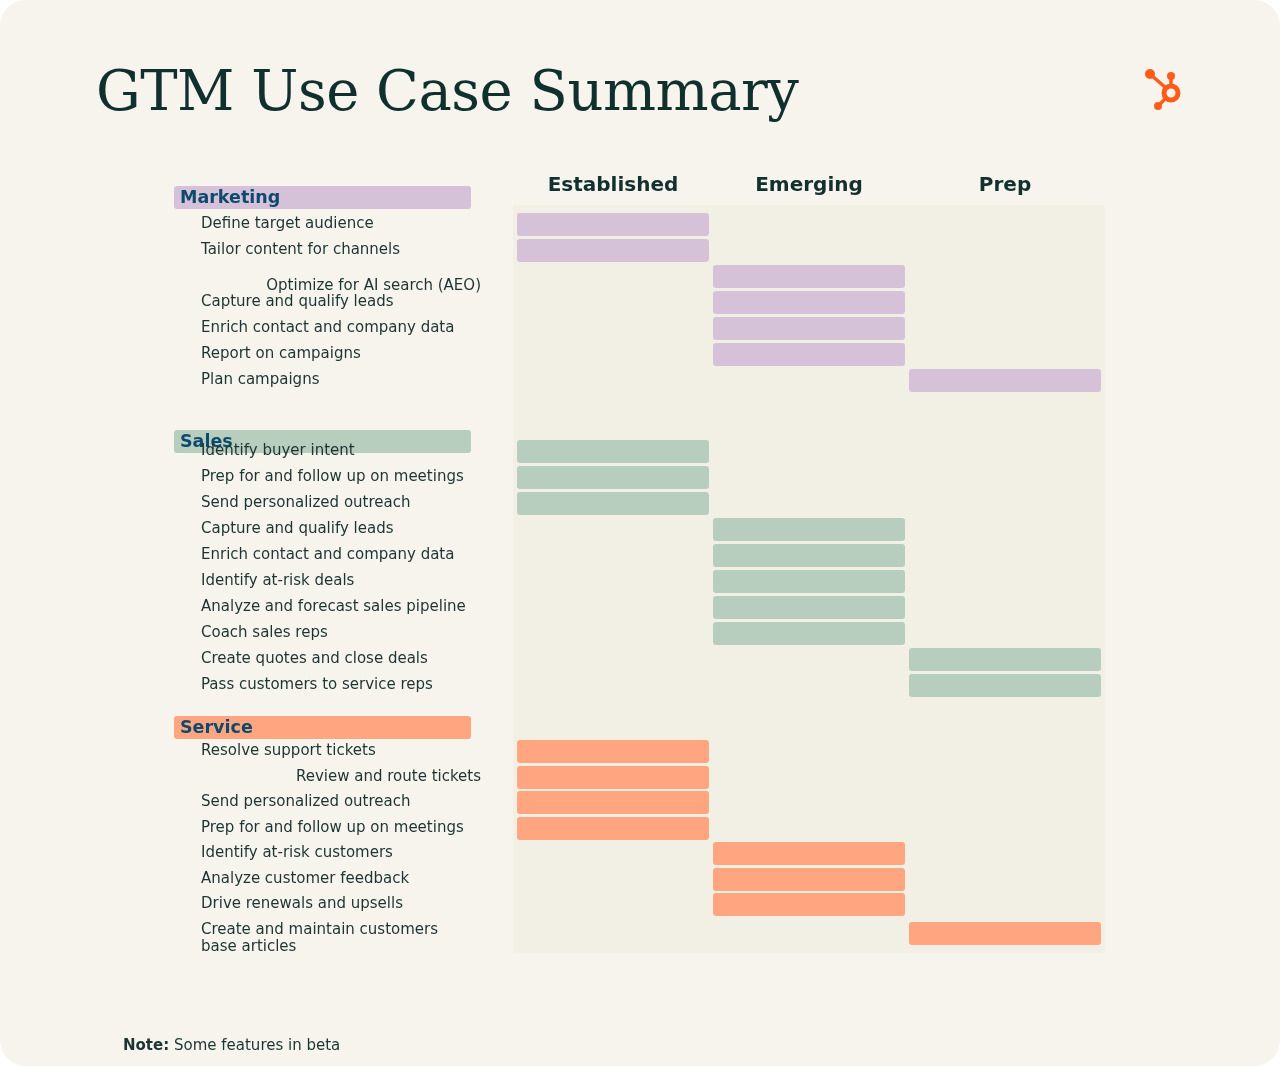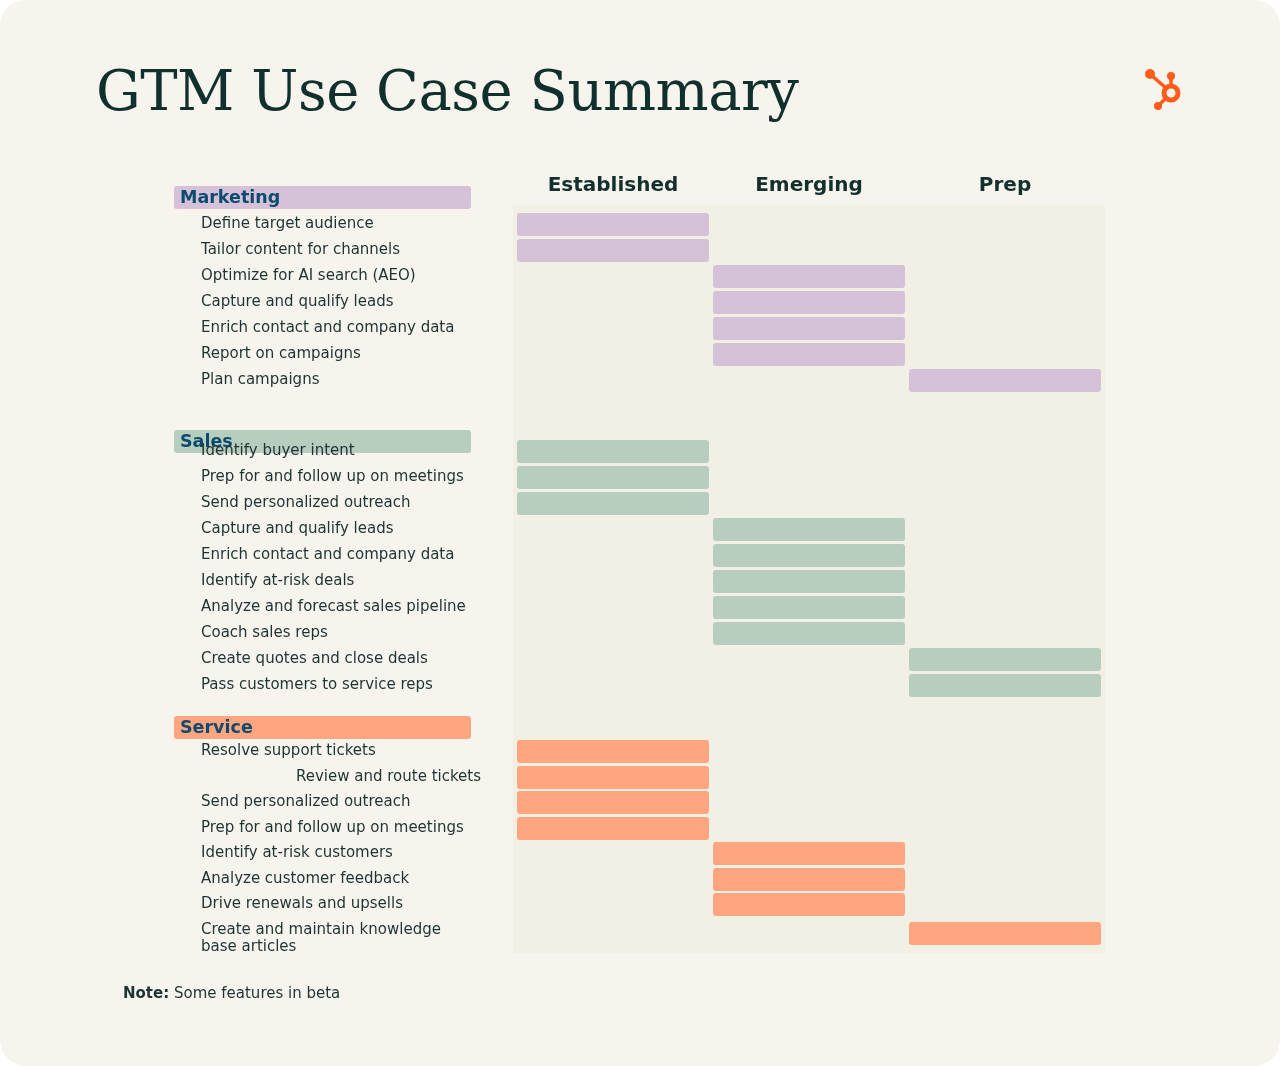--- a/index.html
+++ b/index.html
@@ -5,21 +5,21 @@
   html, body { margin: 0; padding: 0; background: #ffffff; }
   body { width: 1280px; height: 1066px; position: relative; overflow: hidden; font-family: "DejaVu Sans", sans-serif; }
   .card { position: absolute; left: 0; top: 0; width: 1280px; height: 1066px; background: #f7f4ee; border-radius: 26px; }
   .title { position: absolute; left: 96px; top: 58px; font-family: "DejaVu Serif", serif; font-size: 56px; color: #10302e; letter-spacing: -0.5px; margin: 0; font-weight: normal; }
   .logo { position: absolute; left: 1140px; top: 64px; width: 52px; height: 52px; }
   .panel { position: absolute; left: 513px; top: 205px; width: 592px; height: 748px; background: #f2efe4; }
   .col-header { position: absolute; top: 172px; width: 192px; text-align: center; font-family: "DejaVu Sans", sans-serif; font-weight: bold; font-size: 20px; color: #12302e; }
   .cat-pill { position: absolute; left: 174px; width: 297px; height: 23px; border-radius: 3px; box-sizing: border-box; padding-left: 6px; font-weight: bold; font-size: 17.5px; line-height: 23px; color: #0c4a6e; }
   .row-label { position: absolute; left: 201px; width: 280px; font-size: 15px; line-height: 17px; color: #1c3432; }
   .bar { position: absolute; width: 192px; height: 23px; border-radius: 3px; }
-  .note { position: absolute; left: 123px; top: 984px; font-size: 15px; color: #1c3432; }
+  .note { position: absolute; left: 123px; top: 1036px; font-size: 15px; color: #1c3432; }
   .note b { font-weight: bold; }
 </style>
 </head>
 <body>
 
 <div class="card">
   <h1 class="title">GTM Use Case Summary</h1>
 
   <svg class="logo" viewBox="0 0 52 52">
     <g fill="none" stroke="#ff5c1a" stroke-linecap="round">
@@ -38,21 +38,21 @@
   <div class="col-header" style="left:517px">Established</div>
   <div class="col-header" style="left:713px">Emerging</div>
   <div class="col-header" style="left:909px">Prep</div>
 
   <div id="rows-layer">
       <div class="cat-pill" style="top: 186px; background: rgb(214, 194, 216);">Marketing</div>
       <div class="row-label" style="top: 215px;">Define target audience</div>
       <div class="bar" style="left: 517px; top: 213px; background: rgb(214, 194, 216);"></div>
       <div class="row-label" style="top: 241px;">Tailor content for channels</div>
       <div class="bar" style="left: 517px; top: 239px; background: rgb(214, 194, 216);"></div>
-      <div class="row-label" style="top: 267px;">Optimize for AI search (AEO)</div>
+      <div class="row-label" style="top: 277px; text-align: right;">Optimize for AI search (AEO)</div>
       <div class="bar" style="left: 713px; top: 265px; background: rgb(214, 194, 216);"></div>
       <div class="row-label" style="top: 293px;">Capture and qualify leads</div>
       <div class="bar" style="left: 713px; top: 291px; background: rgb(214, 194, 216);"></div>
       <div class="row-label" style="top: 319px;">Enrich contact and company data</div>
       <div class="bar" style="left: 713px; top: 317px; background: rgb(214, 194, 216);"></div>
       <div class="row-label" style="top: 345px;">Report on campaigns</div>
       <div class="bar" style="left: 713px; top: 343px; background: rgb(214, 194, 216);"></div>
       <div class="row-label" style="top: 371px;">Plan campaigns</div>
       <div class="bar" style="left: 909px; top: 369px; background: rgb(214, 194, 216);"></div>
       <div class="cat-pill" style="top: 430px; background: rgb(183, 205, 189);">Sales</div>
@@ -84,21 +84,21 @@
       <div class="row-label" style="top: 793px;">Send personalized outreach</div>
       <div class="bar" style="left: 517px; top: 791px; background: rgb(255, 165, 127);"></div>
       <div class="row-label" style="top: 818.5px;">Prep for and follow up on meetings</div>
       <div class="bar" style="left: 517px; top: 816.5px; background: rgb(255, 165, 127);"></div>
       <div class="row-label" style="top: 844px;">Identify at-risk customers</div>
       <div class="bar" style="left: 713px; top: 842px; background: rgb(255, 165, 127);"></div>
       <div class="row-label" style="top: 869.5px;">Analyze customer feedback</div>
       <div class="bar" style="left: 713px; top: 867.5px; background: rgb(255, 165, 127);"></div>
       <div class="row-label" style="top: 895px;">Drive renewals and upsells</div>
       <div class="bar" style="left: 713px; top: 893px; background: rgb(255, 165, 127);"></div>
-      <div class="row-label" style="top: 920.5px; width: 250px;">Create and maintain knowledge base articles</div>
+      <div class="row-label" style="top: 920.5px; width: 250px;">Create and maintain customers base articles</div>
       <div class="bar" style="left: 909px; top: 921.5px; background: rgb(255, 165, 127);"></div>
     </div>
 
   <div class="note">
     <b>Note:</b>
     <span>Some features in beta</span>
   </div>
 </div>
 
 </body></html>

